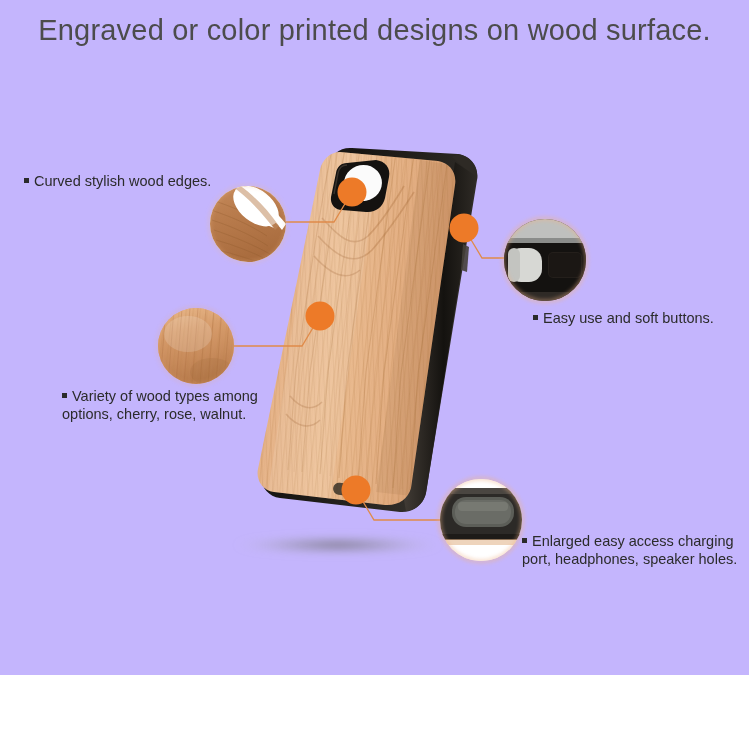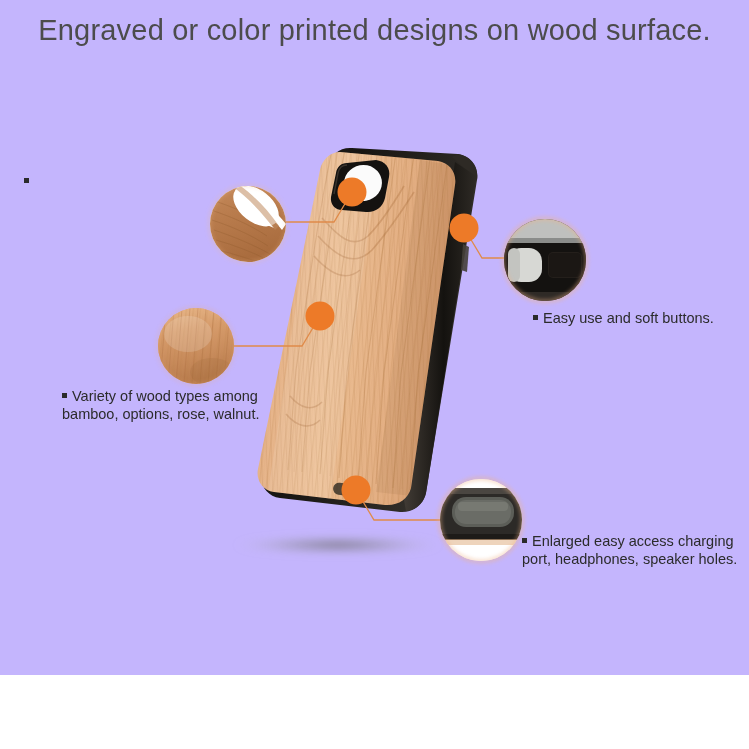--- a/index.html
+++ b/index.html
@@ -348,26 +348,26 @@
 
     <g>
       <circle cx="352" cy="192" r="14.5" fill="#ED7A28"></circle>
       <circle cx="464" cy="228" r="14.5" fill="#ED7A28"></circle>
       <circle cx="320" cy="316" r="14.5" fill="#ED7A28"></circle>
       <circle cx="356" cy="490" r="14.5" fill="#ED7A28"></circle>
     </g>
   </svg>
 
   <div class="callout" id="callout-edges">
-    <span class="bullet"></span>
+    <span class="bullet"></span><span>Curved stylish wood edges.</span>
   </div>
 
   <div class="callout" id="callout-wood">
     <span class="bullet"></span><span>Variety of wood types among</span><br>
-    <span>bamboo, options, rose, walnut.</span>
+    <span>options, cherry, rose, walnut.</span>
   </div>
 
   <div class="callout" id="callout-port">
     <span class="bullet"></span><span>Enlarged easy access charging</span><br>
     <span>port, headphones, speaker holes.</span>
   </div>
 
   <div class="callout" id="callout-btn">
     <span class="bullet"></span><span>Easy use and soft buttons.</span>
   </div>

